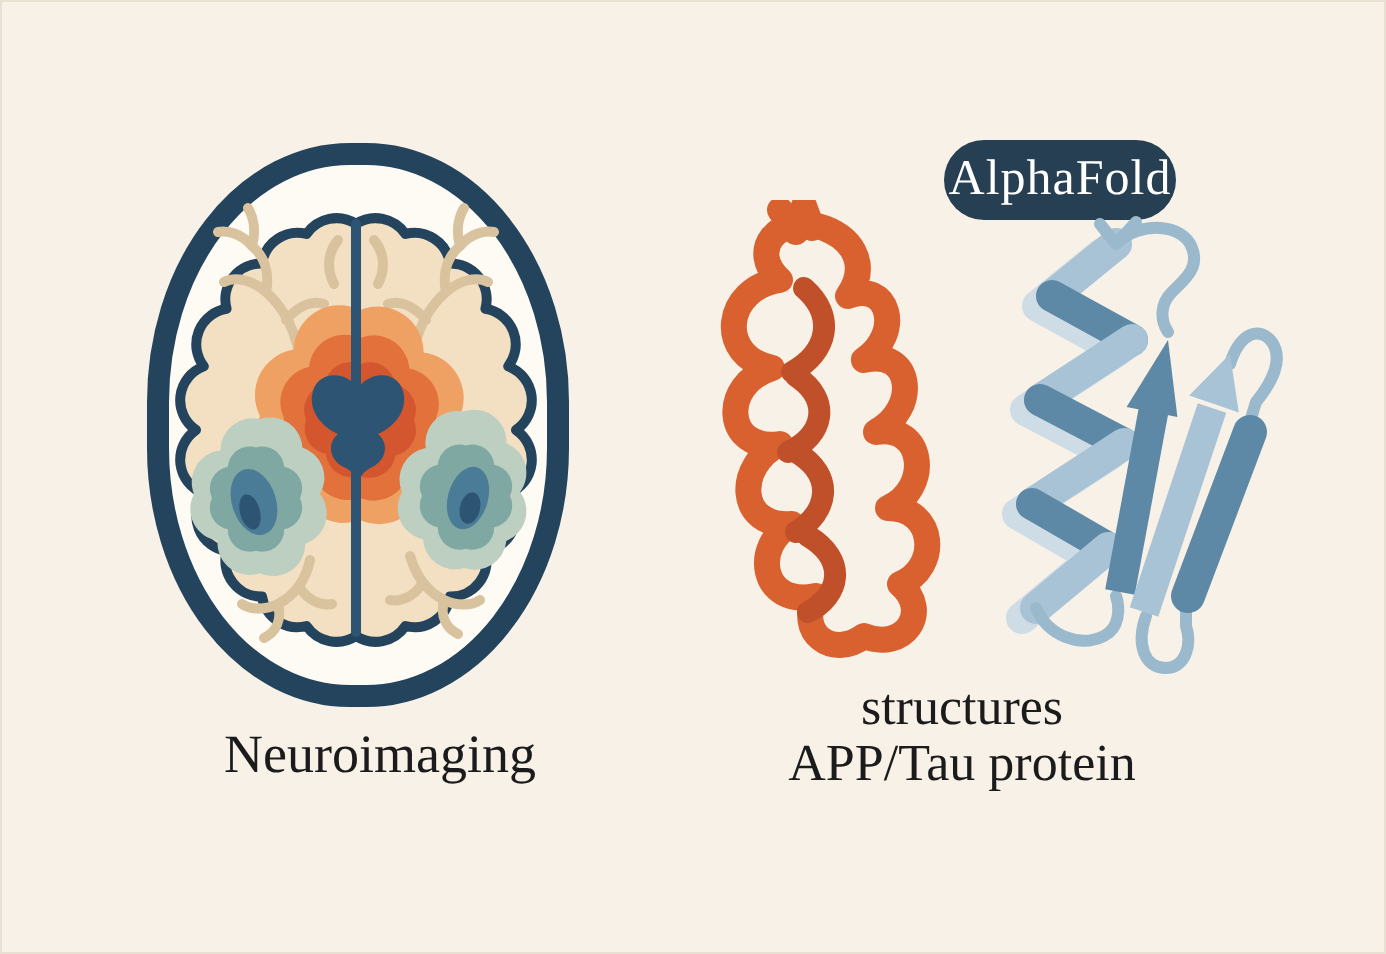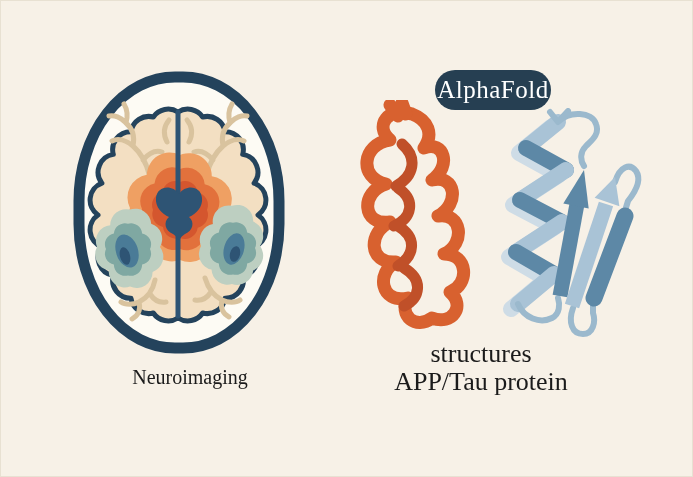--- a/index.html
+++ b/index.html
@@ -28,30 +28,30 @@
   .coil-under{fill:none; stroke:#cedce6; stroke-width:16; stroke-linecap:round; stroke-linejoin:round;}
   .coil-light{stroke:var(--sheet-blue-light); stroke-width:16; stroke-linecap:round;}
   .coil-dark{stroke:var(--sheet-blue-dark); stroke-width:16; stroke-linecap:round;}
   .loop-thin{fill:none; stroke:#9bb9cd; stroke-width:6; stroke-linecap:round; stroke-linejoin:round;}
   .arrow-dark{fill:var(--sheet-blue-dark);}
   .arrow-light{fill:var(--sheet-blue-light);}
   .shaft-dark{stroke:var(--sheet-blue-dark); stroke-width:15; stroke-linecap:butt;}
   .shaft-light{stroke:var(--sheet-blue-light); stroke-width:15; stroke-linecap:butt;}
   .strand-dark{stroke:var(--sheet-blue-dark); stroke-width:17; stroke-linecap:round;}
   .badge{
-    position:absolute; left:435px; top:70px; width:116px; height:40px;
+    position:absolute; left:472px; top:70px; width:116px; height:40px;
     background:var(--badge-bg); color:var(--badge-text);
     border-radius:20px; display:flex; align-items:center; justify-content:center;
     font-size:25px; letter-spacing:0.5px;
   }
   .caption{
     position:absolute; text-align:center; color:var(--caption-text);
     font-size:26px; line-height:28px;
   }
-  .caption-left{left:65px; top:363px; width:250px; font-size:20px;}
+  .caption-left{left:65px; top:363px; width:250px; font-size:27px;}
   .caption-right{left:381px; top:340px; width:200px;}
 </style>
 </head>
 <body>
 
 <div class="canvas">
 
   <svg class="brain-svg" viewBox="0 0 250 330" width="250" height="330">
     <rect class="head-oval" x="24" y="27" width="200" height="271" rx="96" ry="124"></rect>
     <path class="cortex" d="M203 165 A18 18 0 0 1 199.1 196.8 A18 18 0 0 1 187.7 225.6 A18 18 0 0 1 170 248.3 A18 18 0 0 1 147.7 263 A18 18 0 0 1 123 268 A18 18 0 0 1 98.3 263 A18 18 0 0 1 76 248.3 A18 18 0 0 1 58.3 225.6 A18 18 0 0 1 46.9 196.8 A18 18 0 0 1 43 165 A18 18 0 0 1 46.9 133.2 A18 18 0 0 1 58.3 104.4 A18 18 0 0 1 76 81.7 A18 18 0 0 1 98.3 67 A18 18 0 0 1 123 62 A18 18 0 0 1 147.7 67 A18 18 0 0 1 170 81.7 A18 18 0 0 1 187.7 104.4 A18 18 0 0 1 199.1 133.2 A18 18 0 0 1 203 165 Z"></path>

